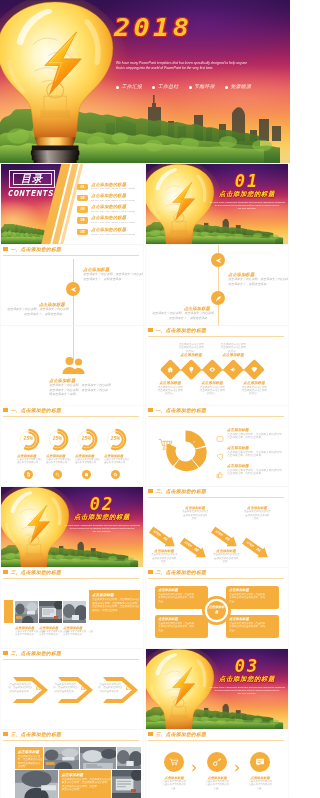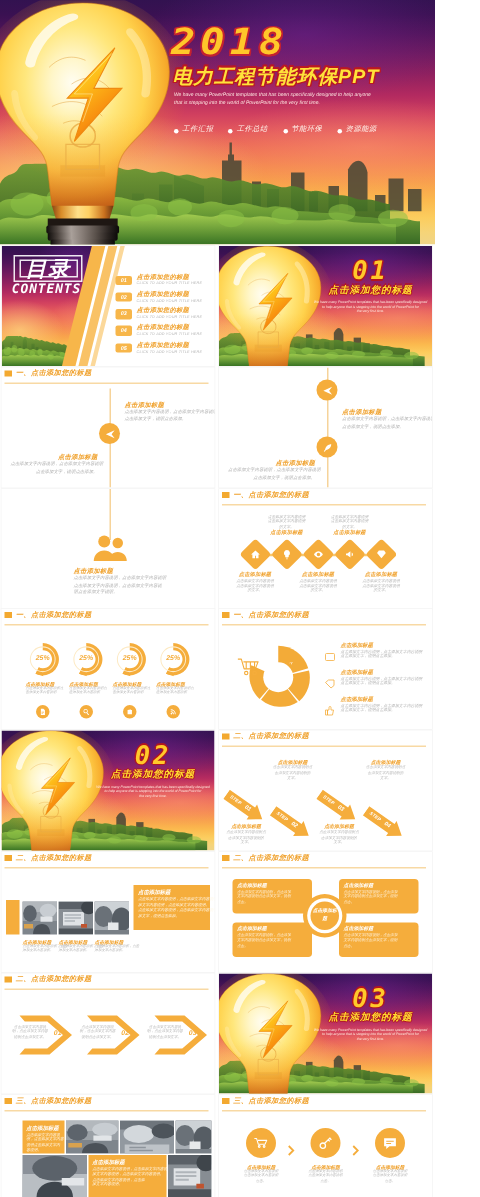--- a/index.html
+++ b/index.html
@@ -163,21 +163,21 @@
 
   
   #toc .photo{position:absolute;left:0;top:0;width:68px;height:80px;overflow:hidden;
      clip-path:polygon(0 0, 100% 0, 63% 100%, 0 100%);}
   #toc .stripe{position:absolute;top:-6px;height:94px;transform:skewX(-14deg);}
   #toc .tocbox{position:absolute;left:8px;top:6px;width:44px;height:16px;
      border:1px solid rgba(255,255,255,.9);}
   #toc .tocbox:after{content:"";position:absolute;left:2.5px;top:2px;right:2.5px;bottom:2px;
      border:.8px solid rgba(255,255,255,.9);}
   #toc .toccn{position:absolute;left:0;right:0;top:3px;text-align:center;
-     font-size:14px;line-height:10px;font-weight:700;color:#fff;letter-spacing:1px;}
+     font-size:10px;line-height:10px;font-weight:700;color:#fff;letter-spacing:1px;}
   #toc .tocen{position:absolute;left:2px;top:24px;width:56px;text-align:center;
      font-size:8.6px;line-height:10px;font-weight:700;color:#fff;letter-spacing:.6px;
      font-family:"DejaVu Sans Mono",monospace;}
   #toc .row{position:absolute;left:76px;height:11px;}
   #toc .badge{position:absolute;left:0;top:1.5px;width:11px;height:6.5px;border-radius:1.4px;
      background:#f7b64a;color:#fff;font-size:3.6px;line-height:6.5px;text-align:center;font-weight:700;}
   #toc .rt{position:absolute;left:14px;top:-0.5px;font-size:4.2px;line-height:6px;
      font-weight:700;color:#f0a22e;white-space:nowrap;letter-spacing:.2px;}
   #toc .rd{position:absolute;left:14px;top:5.4px;font-size:2.5px;line-height:4px;
      color:#b5b5b5;white-space:nowrap;letter-spacing:.12px;}
@@ -363,21 +363,20 @@
         </svg>
     </div>
 
     <div class="bulb" style="left:-12px;top:0px;width:138px;height:170px;">
       <svg viewBox="0 0 148 182">
           <use href="#bulbsym"></use>
         </svg>
     </div>
 
     <div class="cv-year">2018</div>
-    <div class="cv-title">电力工程节能环保PPT</div>
     <div class="cv-sub">
       <div>We have many PowerPoint templates that has been specifically designed to help anyone</div>
       <div>that is stepping into the world of PowerPoint for the very first time.</div>
     </div>
     <div class="cv-tags">
       <span class="cv-tag">
           <i class="cv-dot"></i>
           <span>工作汇报</span>
         </span>
       <span class="cv-tag">

